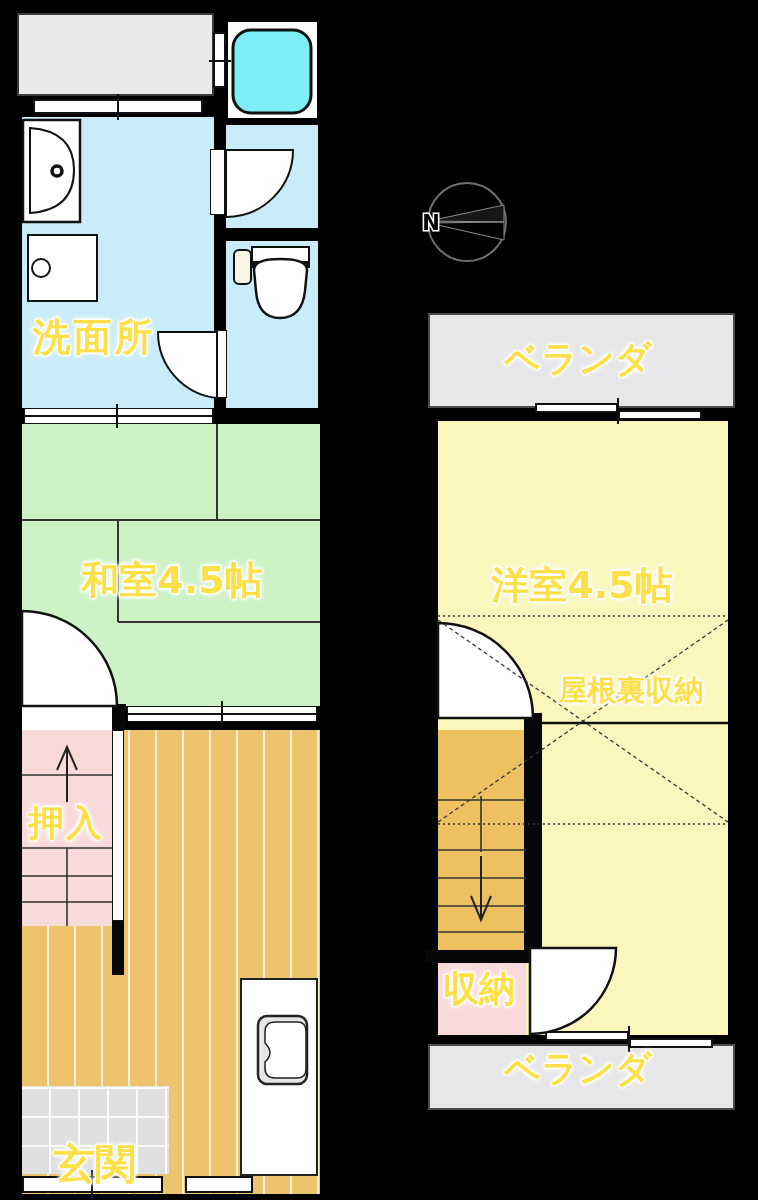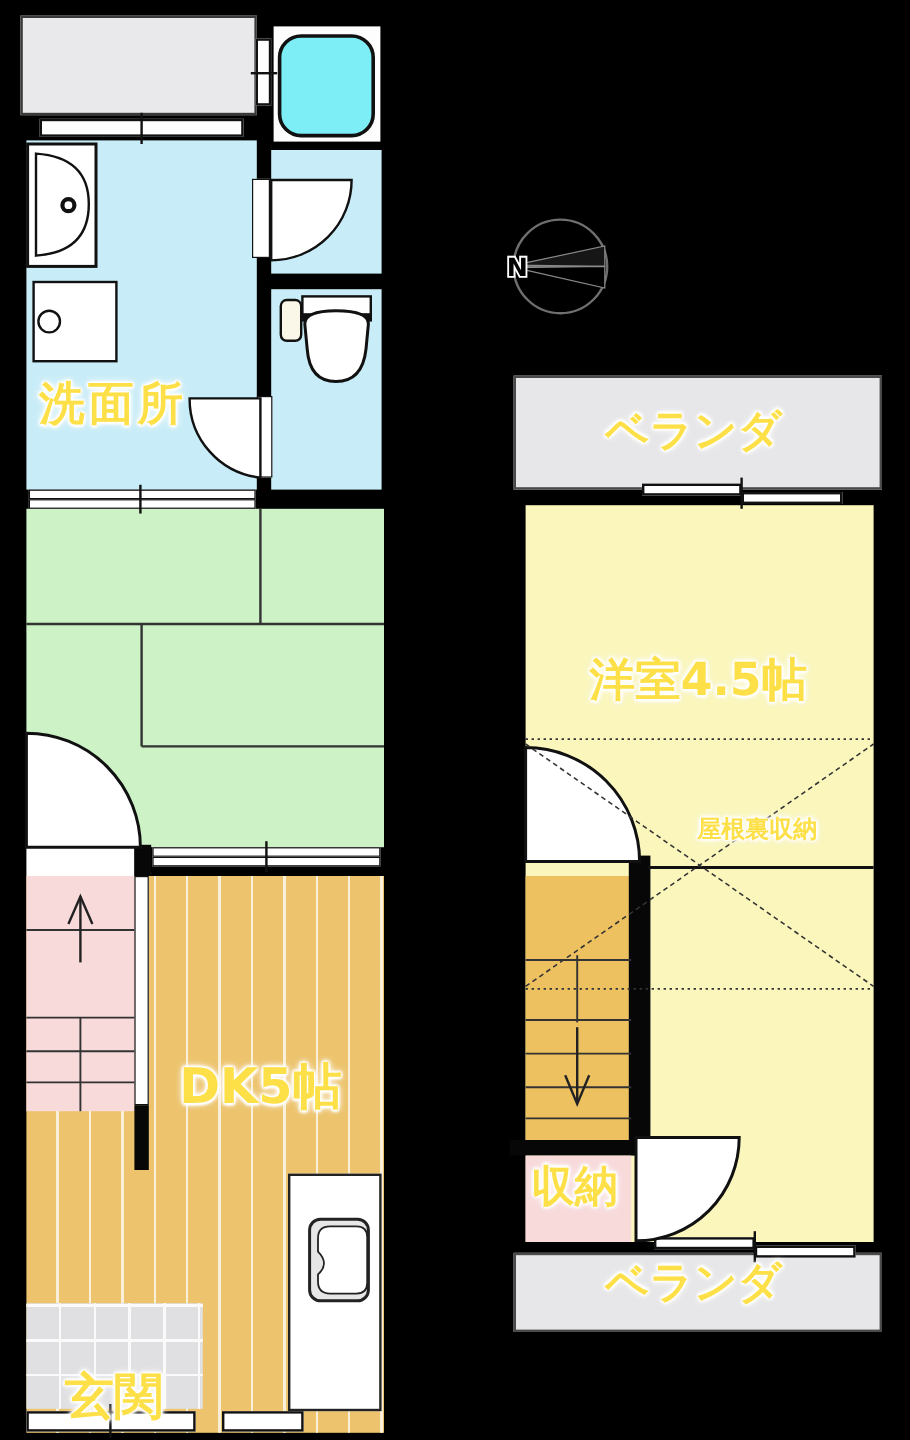--- a/index.html
+++ b/index.html
@@ -4,21 +4,21 @@
 <style>
   html,body{margin:0;padding:0;background:#000;}
   #canvas{position:relative;width:758px;height:1200px;background:#000;overflow:hidden;
           font-family:"DejaVu Sans","Liberation Sans",sans-serif;}
   .room{position:absolute;}
   .wall{position:absolute;background:#070707;}
   .win{position:absolute;background:#fff;border:2px solid #111;box-sizing:border-box;}
   .slide{position:absolute;background:#fff;border:1.5px solid #111;box-sizing:border-box;}
   .lbl{position:absolute;transform:translate(-50%,-50%);font-weight:700;color:#fde047;white-space:nowrap;
        text-shadow:0 0 3px #fff,0 0 5px #fff,0 0 7px #fff,1px 1px 2px #fff,-1px -1px 2px #fff,1px -1px 2px #fff,-1px 1px 2px #fff;}
-  .s42{font-size:41px}.s40{font-size:38px}.s38{font-size:36px}.s34{font-size:36px}.s31{font-size:20px}
+  .s42{font-size:41px}.s40{font-size:38px}.s38{font-size:36px}.s34{font-size:36px}.s31{font-size:29px}
   .bay{background:#e9e9eb;border:2px solid #3a3a3a;box-sizing:border-box;}
   .wet{background:#c9edf8;}
   .bathwhite{background:#fdfdfd;}
   .tatami{background:#ccf2c6;}
   .pink{background:#f8dadb;}
   .dk{background-color:#edc46d;
       background-image:repeating-linear-gradient(90deg,rgba(255,255,255,0) 0 25px,rgba(255,255,255,.75) 25px 27px);}
   .stairs2{background:#eec160;}
   .yellow{background:#faf6bc;}
   .veranda{background:#e7e7e9;border:2px solid #4a4a4a;box-sizing:border-box;}
@@ -164,22 +164,23 @@
     <g>
       <circle cx="467" cy="222" r="39" fill="none" stroke="#6f6f6f" stroke-width="2"></circle>
       <polygon points="429,221 504,205 504,222" fill="#161616" stroke="#8a8a8a" stroke-width="1"></polygon>
       <polygon points="429,223 504,222 504,240" fill="#000" stroke="#8a8a8a" stroke-width="1"></polygon>
       <line x1="429" y1="222" x2="504" y2="222" stroke="#8a8a8a" stroke-width="0.8"></line>
       <text x="431" y="230" text-anchor="middle" font-size="21" font-weight="bold" fill="#000" stroke="#fff" stroke-width="3" paint-order="stroke">N</text>
     </g>
   </svg>
 
   <div class="lbl s40" style="left:94px;top:337px;letter-spacing:3px;">洗面所</div>
-  <div class="lbl s42" style="left:217px;top:906px;">DK5帖</div>
+  <div class="lbl s40" style="left:172px;top:580px;">和室4.5帖</div>
+  <div class="lbl s38" style="left:66px;top:823px;letter-spacing:2px;">押入</div>
   <div class="lbl s42" style="left:95px;top:1164px;">玄関</div>
 
   <div class="lbl s38" style="left:578px;top:359px;">ベランダ</div>
-  <div class="lbl s40" style="left:582px;top:567px;">洋室4.5帖</div>
+  <div class="lbl s40" style="left:582px;top:585px;">洋室4.5帖</div>
   <div class="lbl s31" style="left:631px;top:691px;">屋根裏収納</div>
   <div class="lbl s34" style="left:479px;top:989px;">収納</div>
   <div class="lbl s38" style="left:578px;top:1069px;">ベランダ</div>
 
 </div>
 
 </body></html>

